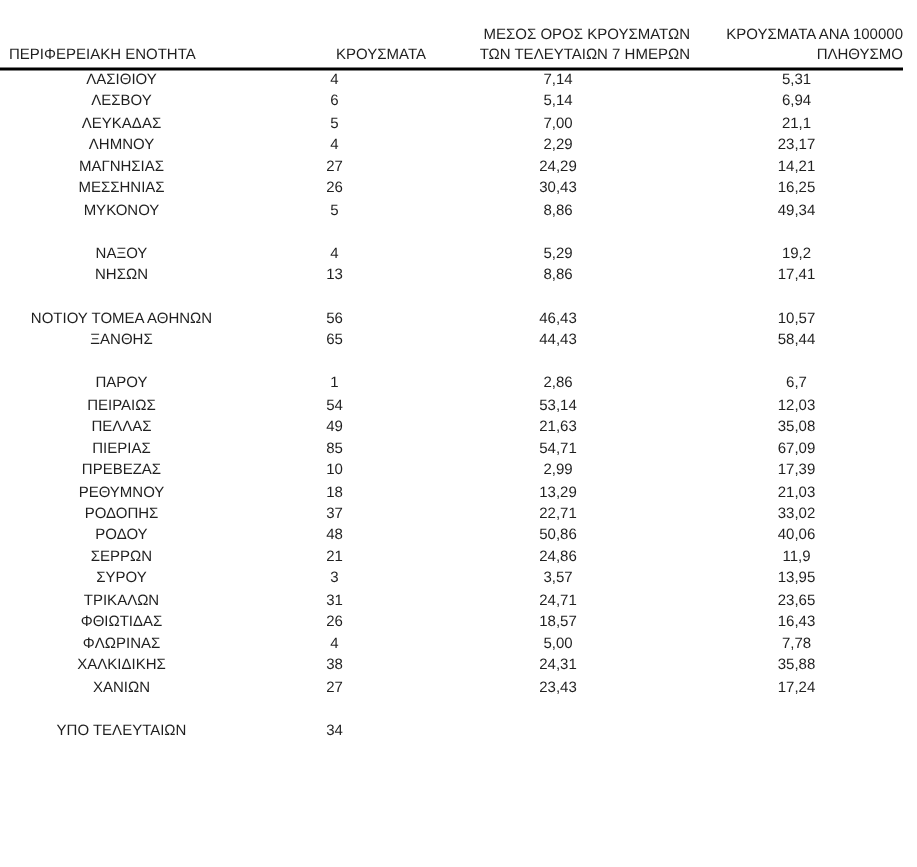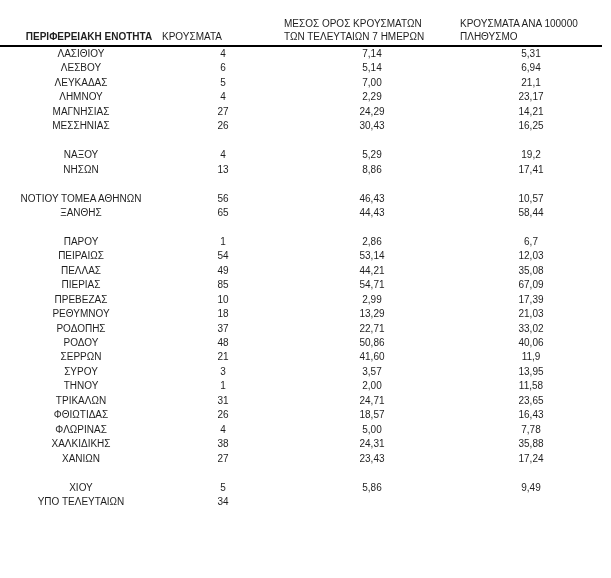--- a/index.html
+++ b/index.html
@@ -19,29 +19,28 @@
     padding-top: 6px;
   }
   table.cases {
     border-collapse: collapse;
     table-layout: fixed;
     width: 602px;
   }
   thead th {
     font-weight: 400;
     vertical-align: bottom;
-    text-align: left;
+    text-align: right;
     line-height: 13px;
     padding: 11px 0 2px 0;
     border-bottom: 2px solid #000000;
   }
   thead th.region-h {
-    text-align: center;
-    padding-left: 16px;
-    font-weight: bold;
+    text-align: left;
+    padding-left: 6px;
   }
   thead th.pre {
     white-space: pre-line;
   }
   tbody td {
     height: 14.45px;
     line-height: 14.45px;
     padding: 0;
     text-align: center;
     white-space: nowrap;
@@ -102,20 +101,26 @@
           <td>27</td>
           <td>24,29</td>
           <td>14,21</td>
         </tr>
         <tr>
           <td>ΜΕΣΣΗΝΙΑΣ</td>
           <td>26</td>
           <td>30,43</td>
           <td>16,25</td>
         </tr>
+        <tr>
+          <td>ΜΥΚΟΝΟΥ</td>
+          <td>5</td>
+          <td>8,86</td>
+          <td>49,34</td>
+        </tr>
         <tr class="spacer">
           <td colspan="4"></td>
         </tr>
         <tr>
           <td>ΝΑΞΟΥ</td>
           <td>4</td>
           <td>5,29</td>
           <td>19,2</td>
         </tr>
         <tr>
@@ -150,21 +155,21 @@
         </tr>
         <tr>
           <td>ΠΕΙΡΑΙΩΣ</td>
           <td>54</td>
           <td>53,14</td>
           <td>12,03</td>
         </tr>
         <tr>
           <td>ΠΕΛΛΑΣ</td>
           <td>49</td>
-          <td>44,21</td>
+          <td>21,63</td>
           <td>35,08</td>
         </tr>
         <tr>
           <td>ΠΙΕΡΙΑΣ</td>
           <td>85</td>
           <td>54,71</td>
           <td>67,09</td>
         </tr>
         <tr>
           <td>ΠΡΕΒΕΖΑΣ</td>
@@ -186,36 +191,30 @@
         </tr>
         <tr>
           <td>ΡΟΔΟΥ</td>
           <td>48</td>
           <td>50,86</td>
           <td>40,06</td>
         </tr>
         <tr>
           <td>ΣΕΡΡΩΝ</td>
           <td>21</td>
-          <td>41,60</td>
+          <td>24,86</td>
           <td>11,9</td>
         </tr>
         <tr>
           <td>ΣΥΡΟΥ</td>
           <td>3</td>
           <td>3,57</td>
           <td>13,95</td>
         </tr>
         <tr>
-          <td>ΤΗΝΟΥ</td>
-          <td>1</td>
-          <td>2,00</td>
-          <td>11,58</td>
-        </tr>
-        <tr>
           <td>ΤΡΙΚΑΛΩΝ</td>
           <td>31</td>
           <td>24,71</td>
           <td>23,65</td>
         </tr>
         <tr>
           <td>ΦΘΙΩΤΙΔΑΣ</td>
           <td>26</td>
           <td>18,57</td>
           <td>16,43</td>
@@ -233,26 +232,20 @@
           <td>35,88</td>
         </tr>
         <tr>
           <td>ΧΑΝΙΩΝ</td>
           <td>27</td>
           <td>23,43</td>
           <td>17,24</td>
         </tr>
         <tr class="spacer">
           <td colspan="4"></td>
-        </tr>
-        <tr>
-          <td>ΧΙΟΥ</td>
-          <td>5</td>
-          <td>5,86</td>
-          <td>9,49</td>
         </tr>
         <tr>
           <td>ΥΠΟ ΤΕΛΕΥΤΑΙΩΝ</td>
           <td>34</td>
           <td></td>
           <td></td>
         </tr>
       </tbody>
   </table>
 </div>

